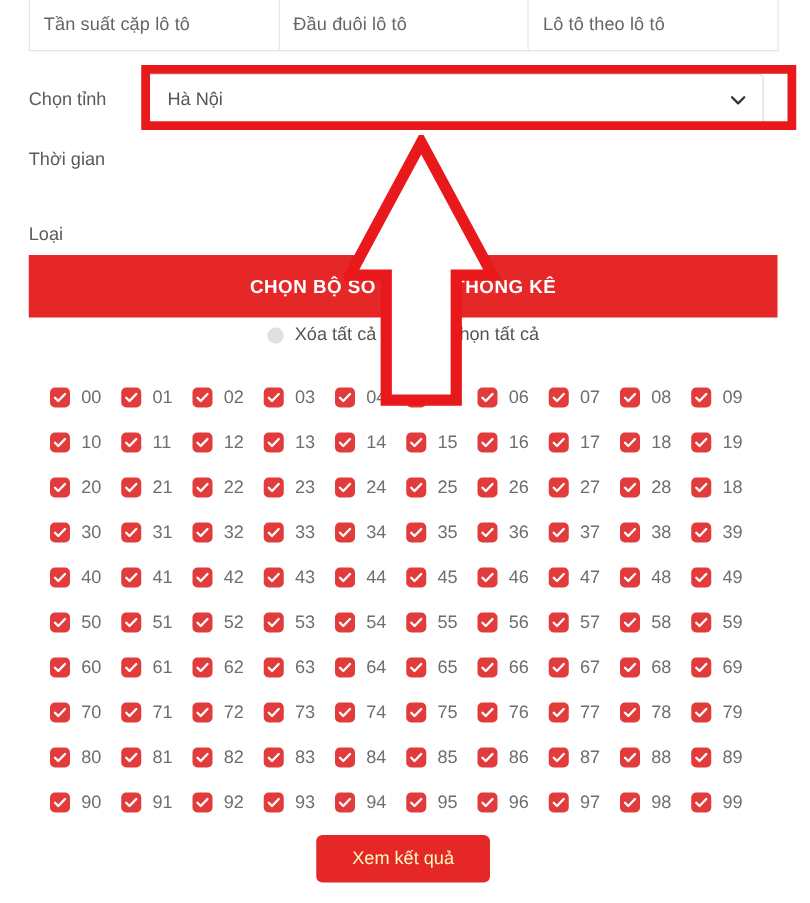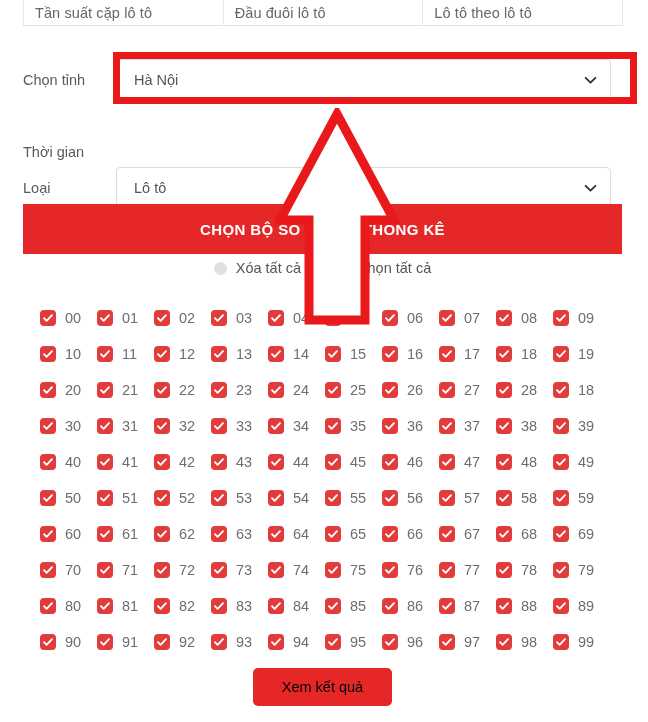--- a/index.html
+++ b/index.html
@@ -15,21 +15,21 @@
     position: relative;
     overflow: hidden;
   }
 
   
   #tabs-strip {
     position: absolute;
     left: 23px;
     top: 0px;
     width: 600px;
-    height: 26px;
+    height: 41px;
     display: flex;
     border-bottom: 1px solid #e3e3e3;
     box-sizing: border-box;
   }
   .tab-cell {
     flex: 1 1 0;
     display: flex;
     align-items: center;
     padding-left: 11px;
     box-sizing: border-box;
@@ -46,21 +46,21 @@
   
   .filter-row {
     position: absolute;
     left: 0;
     width: 648px;
     height: 47px;
     display: flex;
     align-items: center;
   }
   #row-province { top: 56px; }
-  #row-time     { top: 104px; margin-top: 24px; }
+  #row-time     { top: 104px; }
   #row-type     { top: 164px; }
 
   .filter-label {
     width: 105px;
     padding-left: 23px;
     box-sizing: border-box;
     font-size: 14.5px;
     color: #5a5a5a;
   }
   .select-wrap {
@@ -179,21 +179,21 @@
   
   #submit-btn {
     position: absolute;
     left: 253px;
     top: 668px;
     width: 139px;
     height: 38px;
     background: #e62727;
     border: none;
     border-radius: 5px;
-    color: #000000;
+    color: #fef9c3;
     font-size: 14.5px;
     font-family: "Liberation Sans", sans-serif;
     cursor: pointer;
   }
 
   
   #highlight-box {
     position: absolute;
     left: 113px;
     top: 52px;
@@ -238,28 +238,20 @@
     </svg>
   </div>
 </div>
 
 <div class="filter-row" id="row-time">
   <div class="filter-label">Thời gian</div>
 </div>
 
 <div class="filter-row" id="row-type">
   <div class="filter-label">Loại</div>
-  <div class="select-wrap">
-    <div class="fake-select">
-      <span>Lô tô</span>
-    </div>
-    <svg class="sel-caret" viewBox="0 0 12 12">
-      <path d="M1.5 4 L6 8.5 L10.5 4" fill="none" stroke="#333" stroke-width="1.7" stroke-linecap="round" stroke-linejoin="round"></path>
-    </svg>
-  </div>
 </div>
 
 <div id="subtab-bar">
   <span class="subtab" id="subtab-chon">CHỌN BỘ SỐ</span>
   <span class="subtab">THỐNG KÊ</span>
 </div>
 
 <div id="selectall-row">
   <div class="radio-opt" id="radio-clear">
     <span class="radio-dot"></span>

